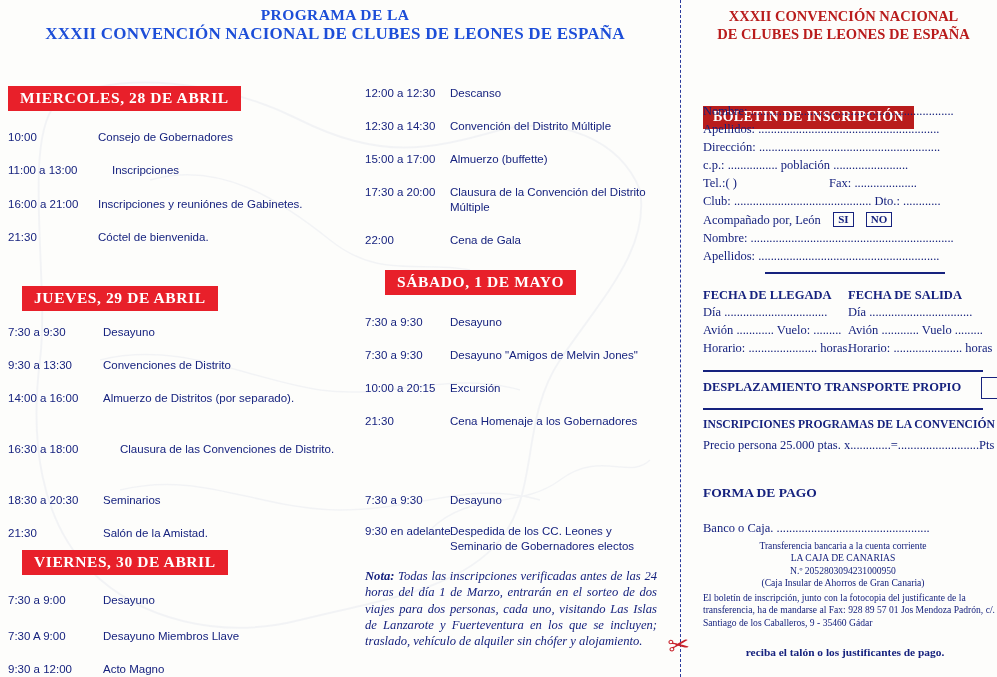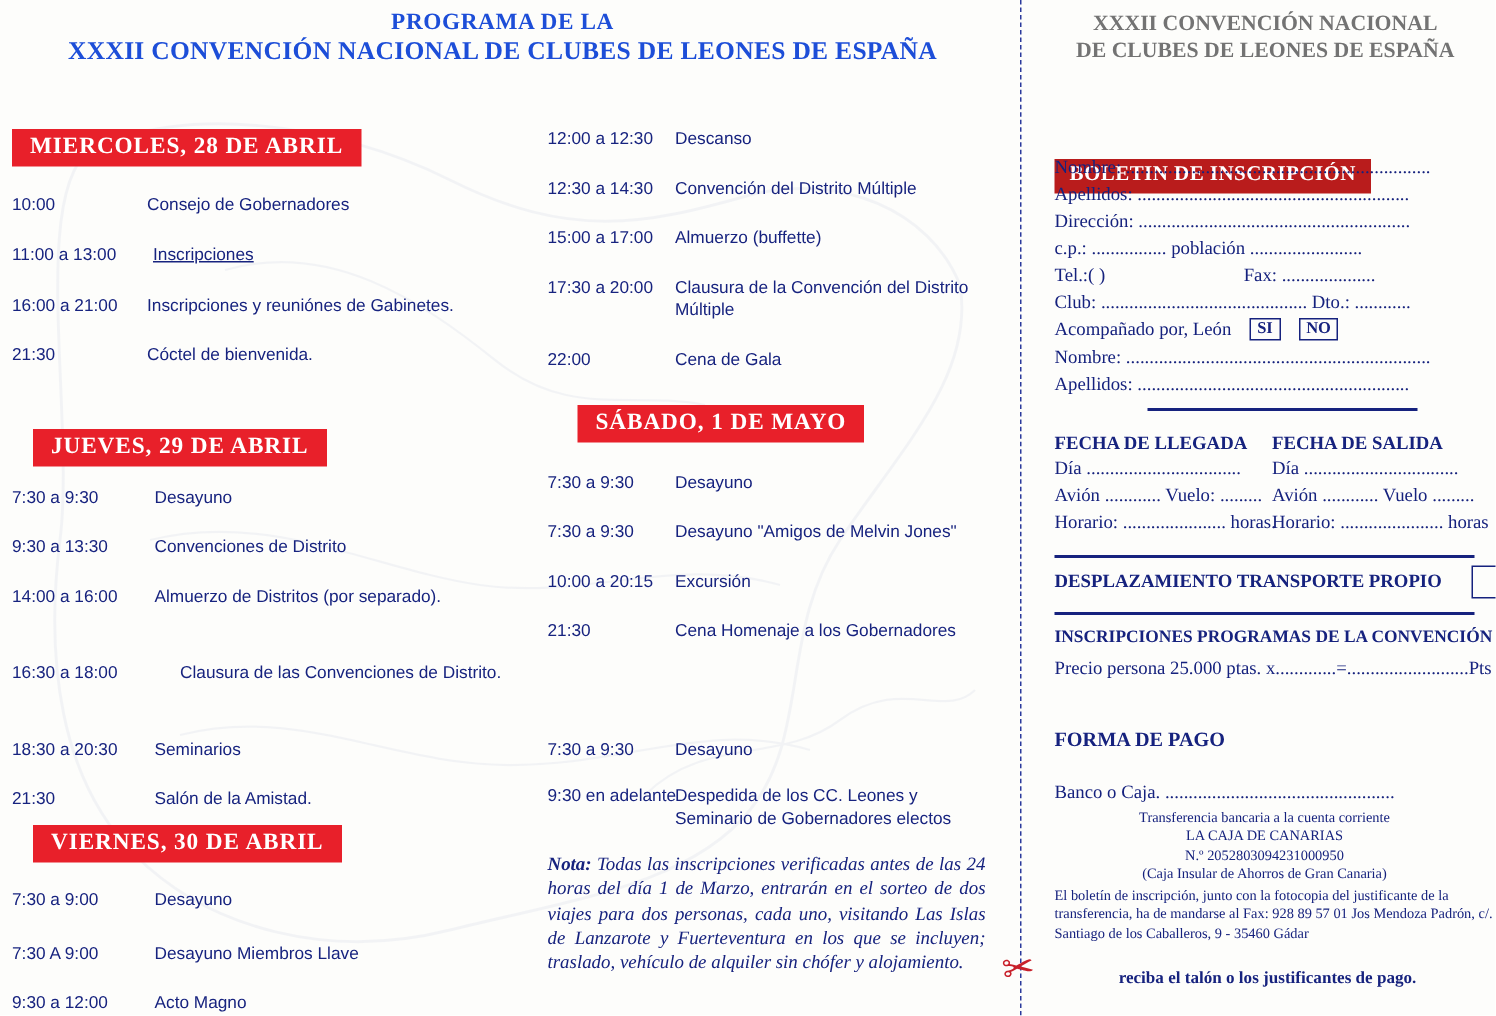--- a/index.html
+++ b/index.html
@@ -120,21 +120,21 @@
     left: 690px;
     top: 0;
     width: 307px;
     height: 677px;
   }
   .rtitle {
     text-align: center;
     font-family: "Liberation Serif", serif;
     font-weight: bold;
     font-size: 14.5px;
-    color: #737373;
+    color: #b91c1c;
     line-height: 1.25;
     margin-top: 7px;
   }
   .boletin {
     position: absolute;
     left: 13px;
     top: 62px;
     background: #b91c1c;
     color: #fff;
     font-family: "Liberation Serif", serif;
@@ -223,21 +223,21 @@
 
   <div class="daybar-wrap" style="left:8px; top:86px;">
     <span class="daybar">MIERCOLES, 28 DE ABRIL</span>
   </div>
   <div class="srow" style="left:8px; top:130px; width:330px;">
     <span class="time">10:00</span>
     <span class="desc" style="left:90px;">Consejo de Gobernadores</span>
   </div>
   <div class="srow" style="left:8px; top:163px; width:330px;">
     <span class="time">11:00 a 13:00</span>
-    <span class="desc" style="left:94px;text-decoration:underline;">Inscripciones</span>
+    <span class="desc" style="left:104px;">Inscripciones</span>
   </div>
   <div class="srow" style="left:8px; top:197px; width:340px;">
     <span class="time">16:00 a 21:00</span>
     <span class="desc" style="left:90px;">Inscripciones  y reuniónes de Gabinetes.</span>
   </div>
   <div class="srow" style="left:8px; top:230px; width:330px;">
     <span class="time">21:30</span>
     <span class="desc" style="left:90px;">Cóctel de bienvenida.</span>
   </div>
 

